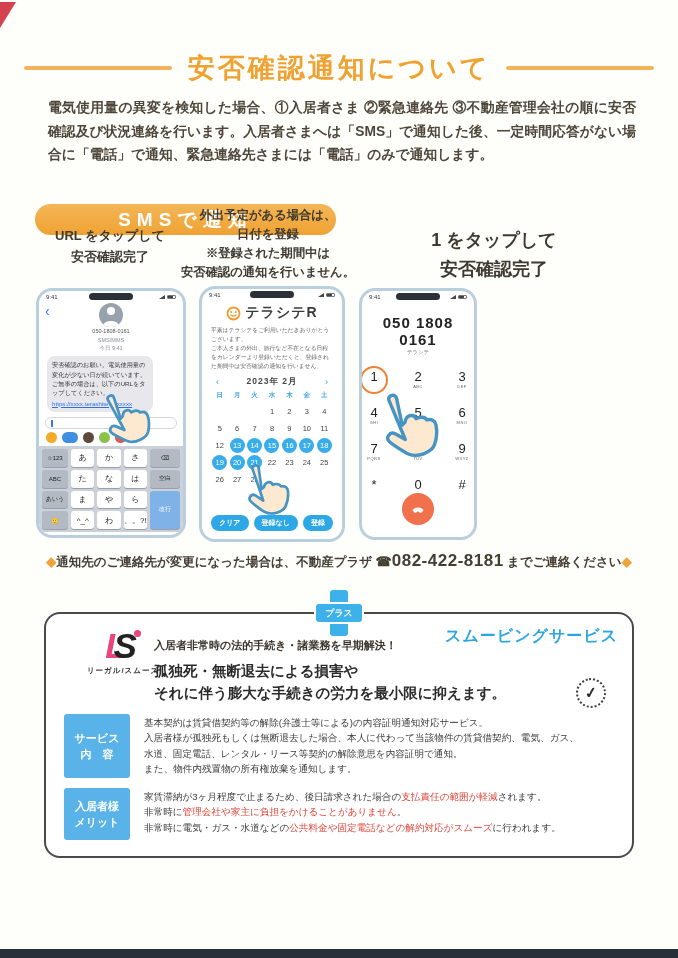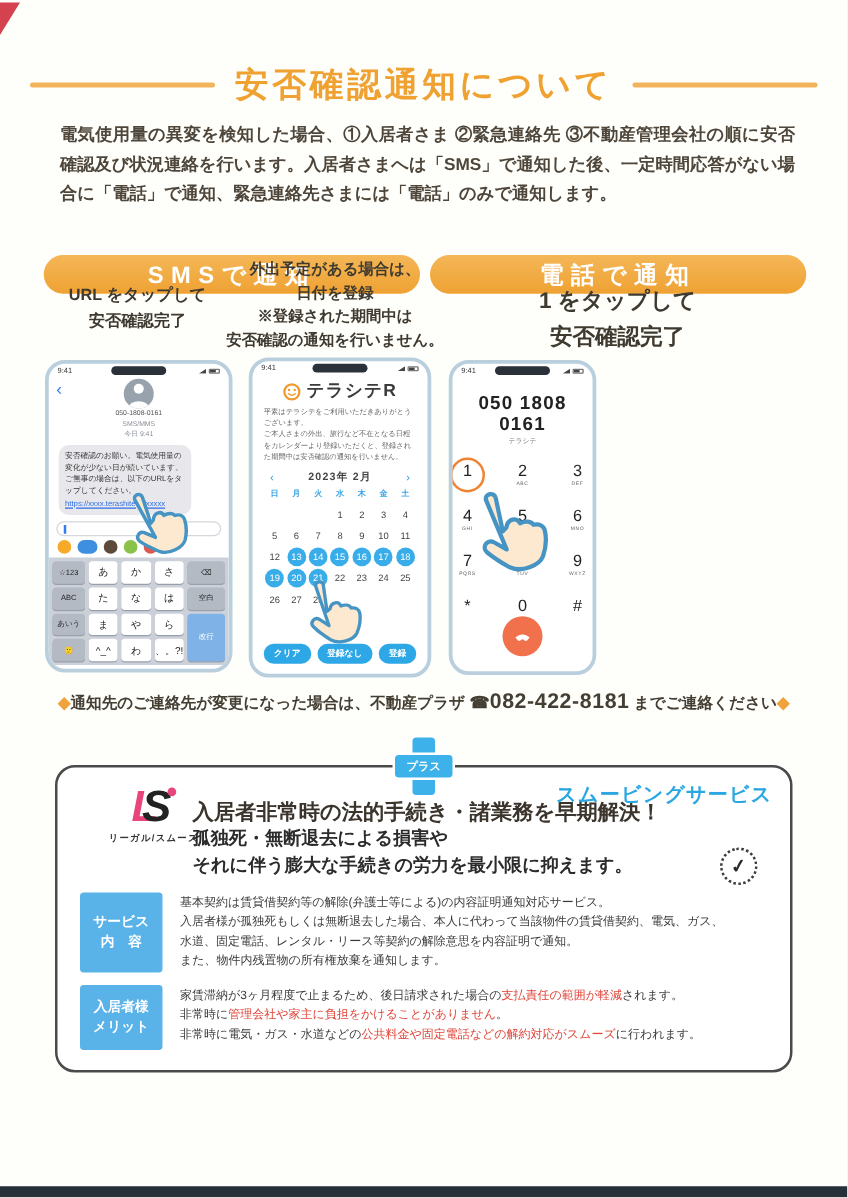--- a/index.html
+++ b/index.html
@@ -103,21 +103,21 @@
   .plus-h{position:absolute;top:14px;left:0;width:46px;height:18px;background:#3db1e9;border-radius:3px;box-shadow:0 0 0 2px #fff;}
   .plus-v{position:absolute;left:14px;top:0;width:18px;height:46px;background:#3db1e9;border-radius:3px;box-shadow:0 0 0 2px #fff;}
   .plus-label{position:absolute;top:17px;left:0;width:46px;text-align:center;color:#fff;font-size:9px;font-weight:bold;z-index:2;}
   #service-box{position:absolute;left:44px;top:612px;width:590px;height:246px;border:2px solid #4a4a4a;border-radius:16px;background:#fff;}
   .ls-logo{position:absolute;left:22px;top:14px;width:110px;text-align:center;}
   .ls-mark{font-size:35px;font-weight:bold;font-style:italic;line-height:1;}
   .ls-l{color:#e9457a;}
   .ls-s{color:#222;margin-left:-13px;}
   .ls-dot{display:inline-block;width:7px;height:7px;background:#e9457a;border-radius:50%;vertical-align:top;margin-left:-3px;margin-top:2px;}
   .ls-caption{font-size:7.5px;color:#333;letter-spacing:1px;margin-top:3px;font-weight:bold;}
-  .svc-tagline{position:absolute;left:108px;top:24px;font-size:17px;font-weight:bold;color:#3a342c;}
+  .svc-tagline{position:absolute;left:108px;top:24px;font-size:11px;font-weight:bold;color:#3a342c;}
   .svc-name{position:absolute;right:14px;top:12px;font-size:16px;font-weight:bold;color:#2aa7e2;letter-spacing:1px;}
   .svc-headline{position:absolute;left:108px;top:46px;font-size:14.5px;font-weight:bold;color:#2b2b2b;line-height:1.55;white-space:pre-line;}
   .svc-clock{position:absolute;right:26px;top:64px;width:30px;height:30px;border:2px dotted #3c3c3c;border-radius:50%;display:flex;align-items:center;justify-content:center;font-size:15px;font-weight:bold;color:#2b2b2b;transform:rotate(-8deg);}
   .svc-label{position:absolute;left:18px;background:#59b2e8;color:#fff;font-weight:bold;font-size:11px;text-align:center;border-radius:3px;display:flex;align-items:center;justify-content:center;white-space:pre-line;line-height:1.5;}
   #label-service{top:100px;width:66px;height:64px;}
   #label-merit{top:174px;width:66px;height:52px;}
   .svc-text{position:absolute;left:98px;font-size:9.6px;color:#3b3b3b;line-height:1.6;white-space:pre-line;}
   #text-service{top:101px;width:476px;}
   #text-merit{top:175px;width:476px;}
   .red{color:#e04438;}
@@ -130,21 +130,20 @@
 
   <div class="title-row">
     <div class="title-line"></div>
     <div class="title">安否確認通知について</div>
     <div class="title-line"></div>
   </div>
 
   <div class="intro">電気使用量の異変を検知した場合、①入居者さま ②緊急連絡先 ③不動産管理会社の順に安否確認及び状況連絡を行います。入居者さまへは「SMS」で通知した後、一定時間応答がない場合に「電話」で通知、緊急連絡先さまには「電話」のみで通知します。</div>
 
   <div class="banner" id="banner-sms">SMSで通知</div>
-  <div class="banner" id="banner-tel">電話で通知</div>
 
   <div class="note" id="note-sms">URL をタップして
 安否確認完了</div>
   <div class="note" id="note-cal">外出予定がある場合は、
 日付を登録
 ※登録された期間中は
 安否確認の通知を行いません。</div>
   <div class="note" id="note-tel">1 をタップして
 安否確認完了</div>
 

